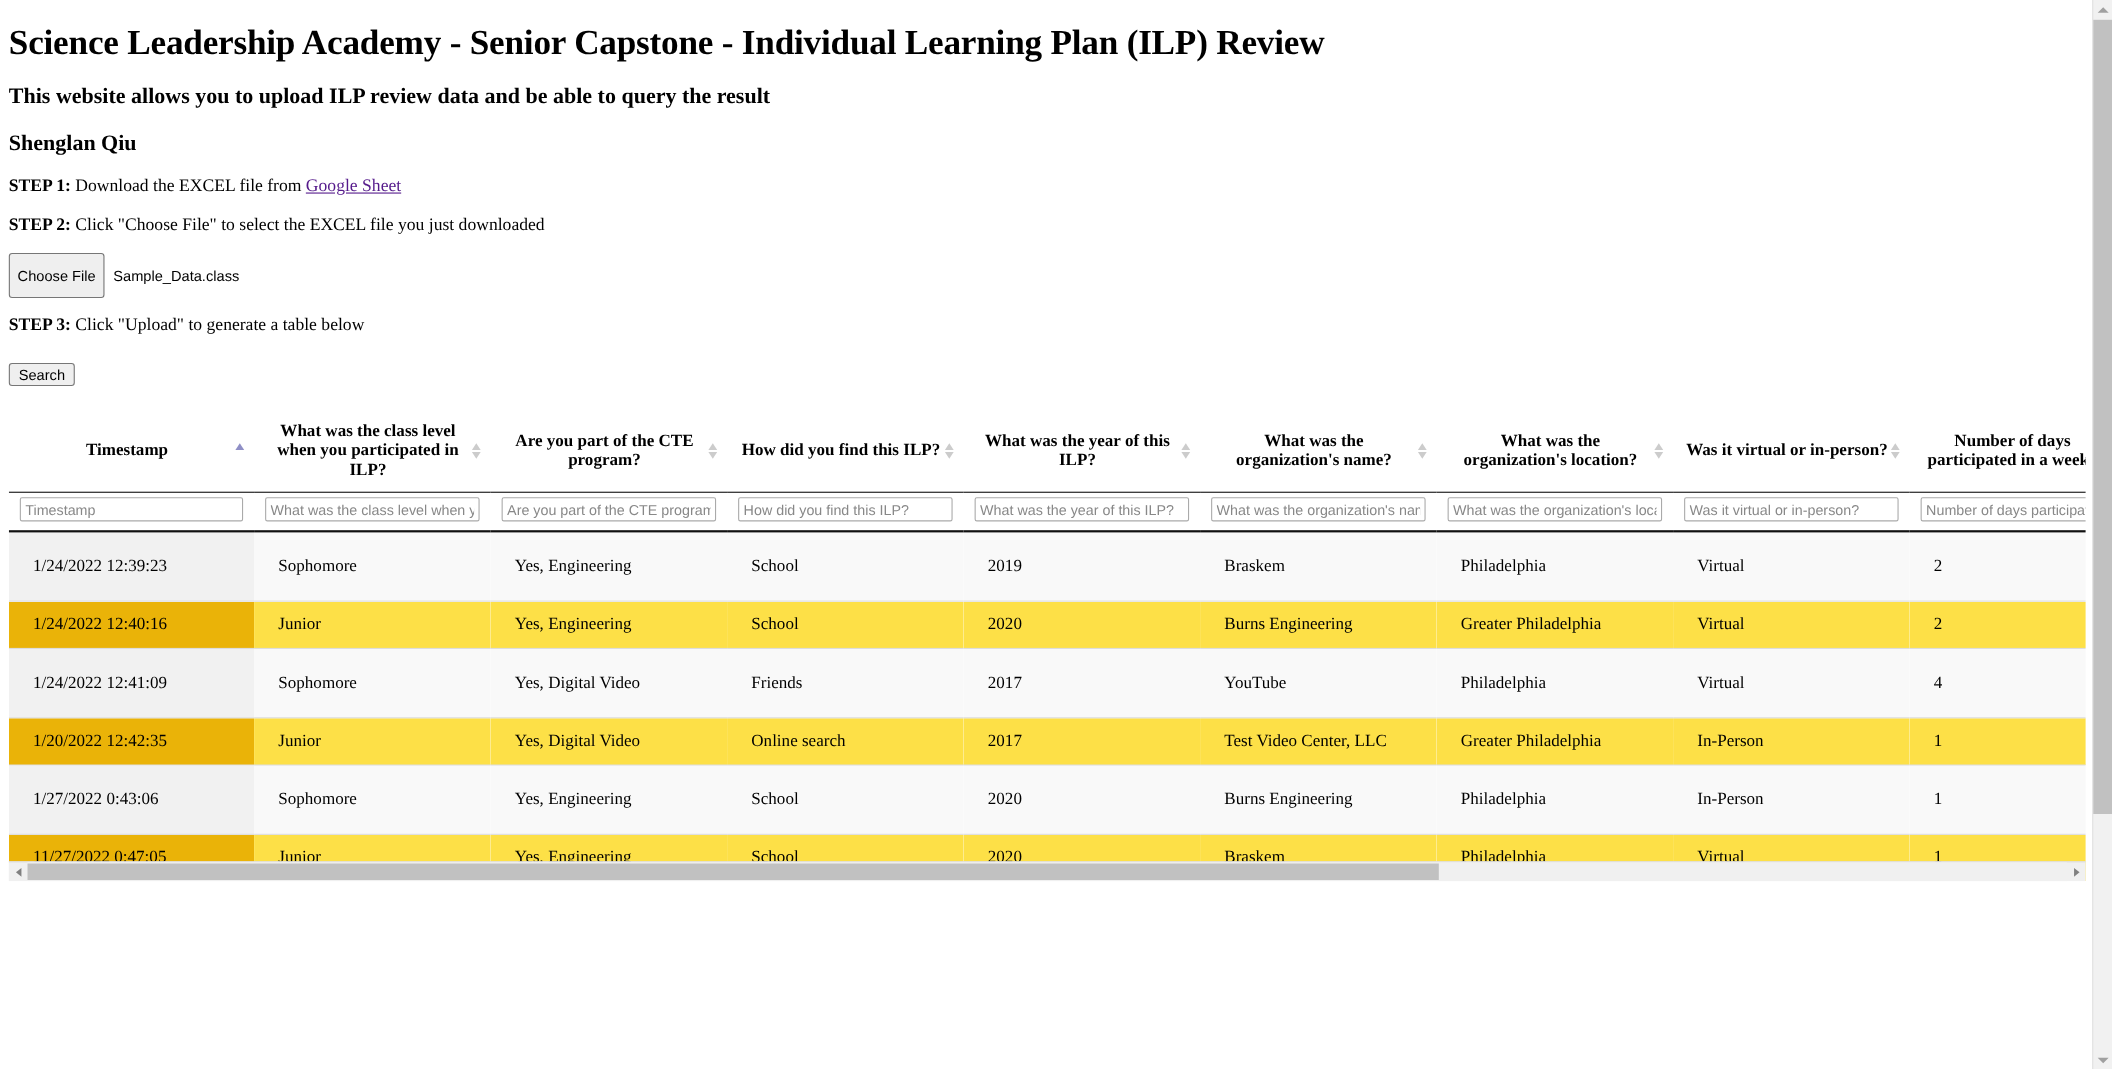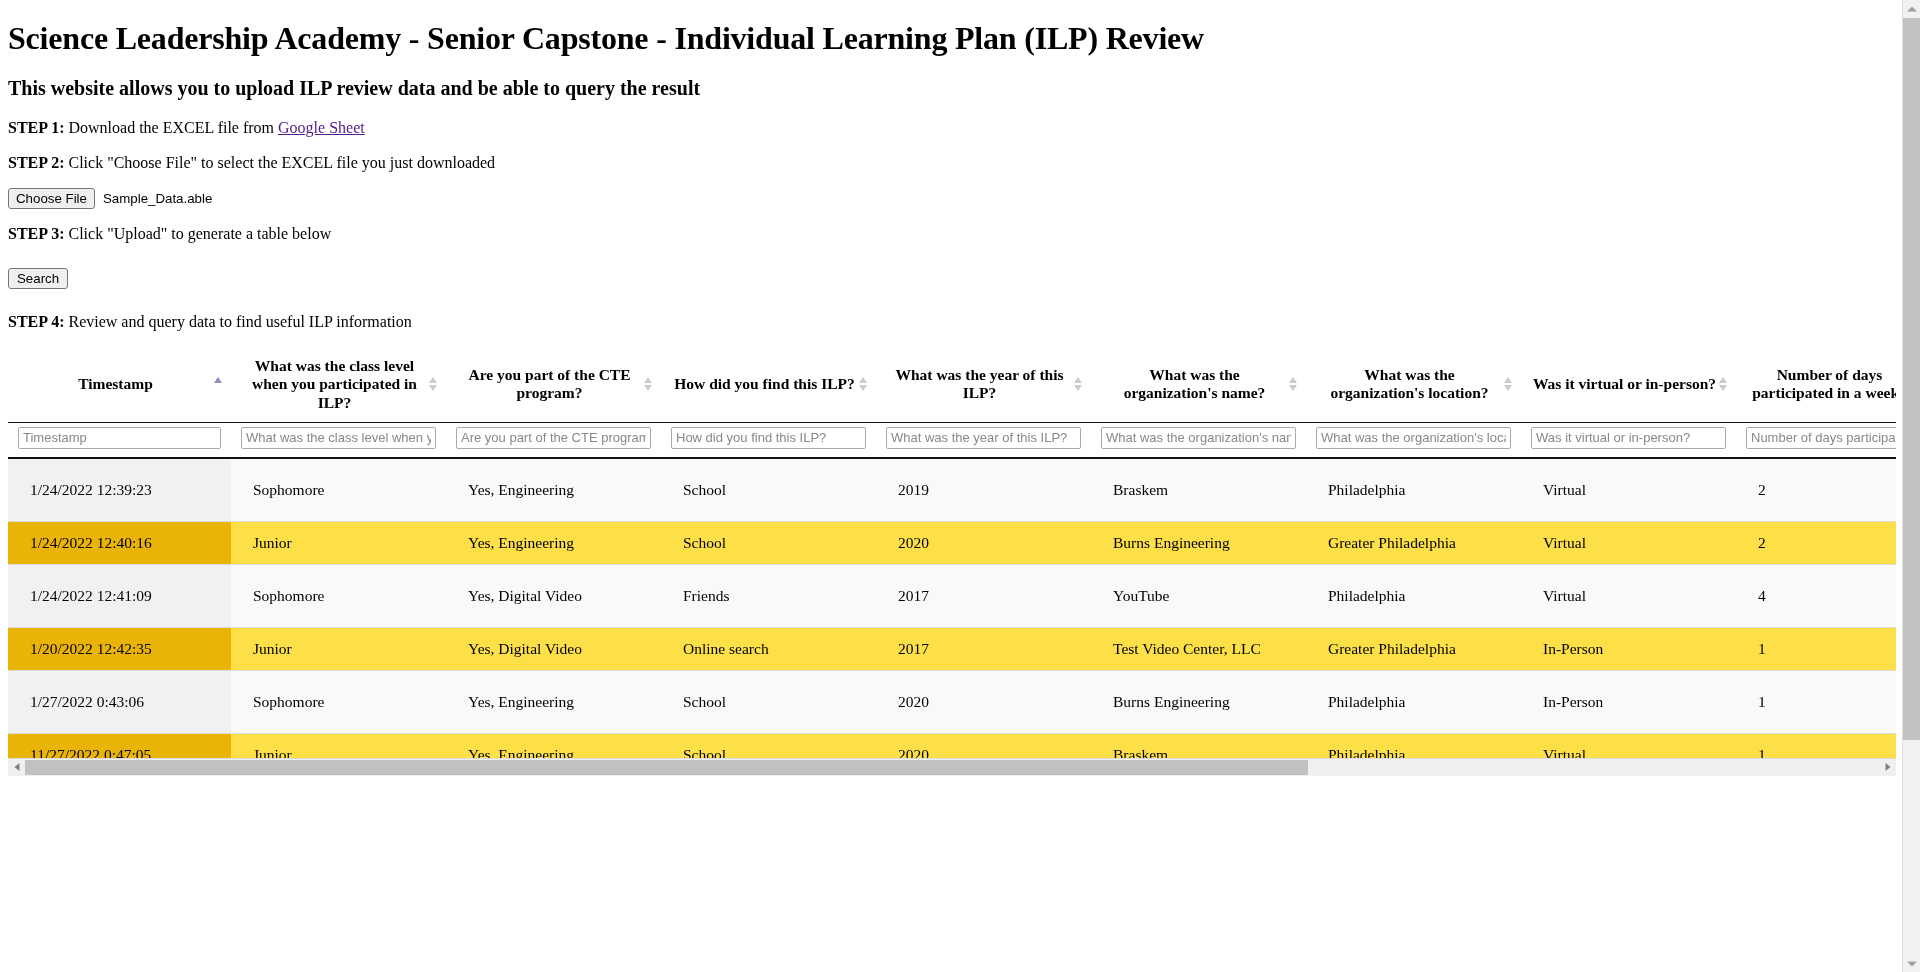--- a/index.html
+++ b/index.html
@@ -63,21 +63,21 @@
   .file-row {
     margin: 8px 0 8px 0;
     display: flex;
     align-items: center;
     font-family: "Liberation Sans", "DejaVu Sans", sans-serif;
     font-size: 13.3px;
   }
   button.file-btn {
     font-family: "Liberation Sans", "DejaVu Sans", sans-serif;
     font-size: 13.3px;
-    padding: 1px 7px;
+    padding: 11px 7px;
     background: #efefef;
     border: 1px solid #767676;
     border-radius: 3px;
     color: #000;
     line-height: 1.3;
     cursor: default;
   }
   .file-name {
     margin-left: 8px;
     font-family: "Liberation Sans", "DejaVu Sans", sans-serif;
@@ -322,43 +322,41 @@
   col.c7 { width: 215px; }
   col.c8 { width: 195px; }
 </style>
 </head>
 <body>
 
 <div class="page">
 
   <h1 class="title">Science Leadership Academy - Senior Capstone - Individual Learning Plan (ILP) Review</h1>
   <h3 class="subtitle">This website allows you to upload ILP review data and be able to query the result</h3>
+  <h3 class="author">Shenglan Qiu</h3>
 
   <p class="step">
     <b>STEP 1:</b><span> Download the EXCEL file from </span><a class="link" href="#">Google Sheet</a>
   </p>
 
   <p class="step">
     <b>STEP 2:</b><span> Click "Choose File" to select the EXCEL file you just downloaded</span>
   </p>
 
   <div class="file-row">
     <button class="file-btn">Choose File</button>
-    <span class="file-name">Sample_Data.able</span>
+    <span class="file-name">Sample_Data.class</span>
   </div>
 
   <p class="step">
     <b>STEP 3:</b><span> Click "Upload" to generate a table below</span>
   </p>
 
   <button class="upload-btn">Search</button>
 
-  <p class="step">
-    <b>STEP 4:</b><span> Review and query data to find useful ILP information</span>
-  </p>
 
   <div class="dt-wrapper">
 
 
     <div class="dt-scroll">
       <table class="dt">
         <colgroup>
           <col class="c0">
             <col class="c1">
             <col class="c2">

